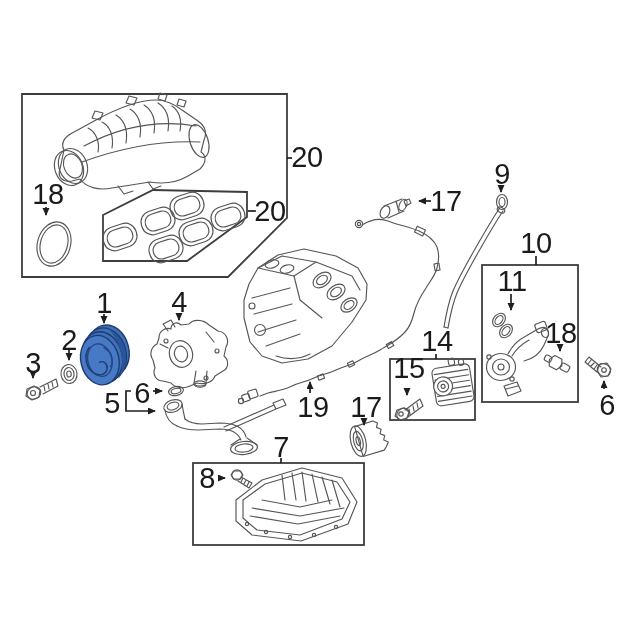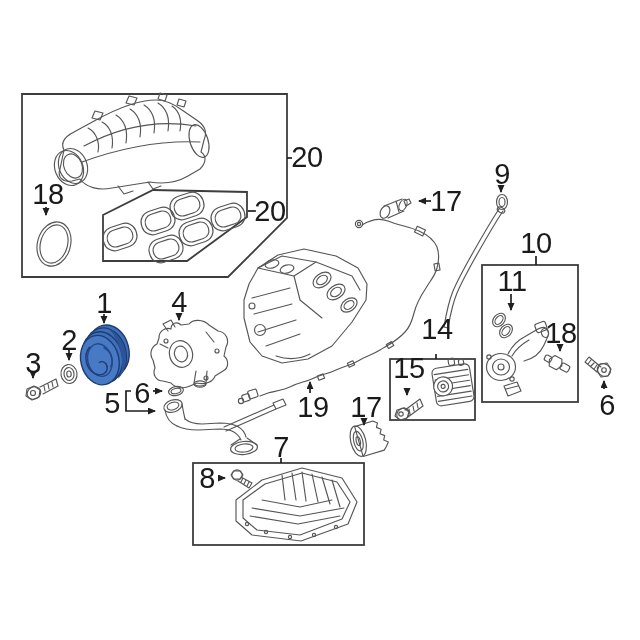--- a/index.html
+++ b/index.html
@@ -296,21 +296,21 @@
 <div class="callout" style="left:179px;top:288px">4</div>
 <div class="callout" style="left:112px;top:389px">5</div>
 <div class="callout" style="left:142px;top:379px">6</div>
 <div class="callout" style="left:281px;top:433px">7</div>
 <div class="callout" style="left:207px;top:464px">8</div>
 <div class="callout" style="left:502px;top:160px">9</div>
 <div class="callout" style="left:536px;top:229px">10</div>
 <div class="callout" style="left:512px;top:267px">11</div>
 <div class="callout" style="left:607px;top:391px">6</div>
 <div class="callout" style="left:561px;top:319px">18</div>
-<div class="callout" style="left:437px;top:315px">14</div>
+<div class="callout" style="left:437px;top:327px">14</div>
 <div class="callout" style="left:409px;top:354px">15</div>
 <div class="callout" style="left:366px;top:393px">17</div>
 <div class="callout" style="left:446px;top:187px">17</div>
 <div class="callout" style="left:313px;top:393px">19</div>
 <div class="callout" style="left:307px;top:143px">20</div>
 <div class="callout" style="left:270px;top:197px">20</div>
 <div class="callout" style="left:48px;top:180px">18</div>
 
 </div>
 

